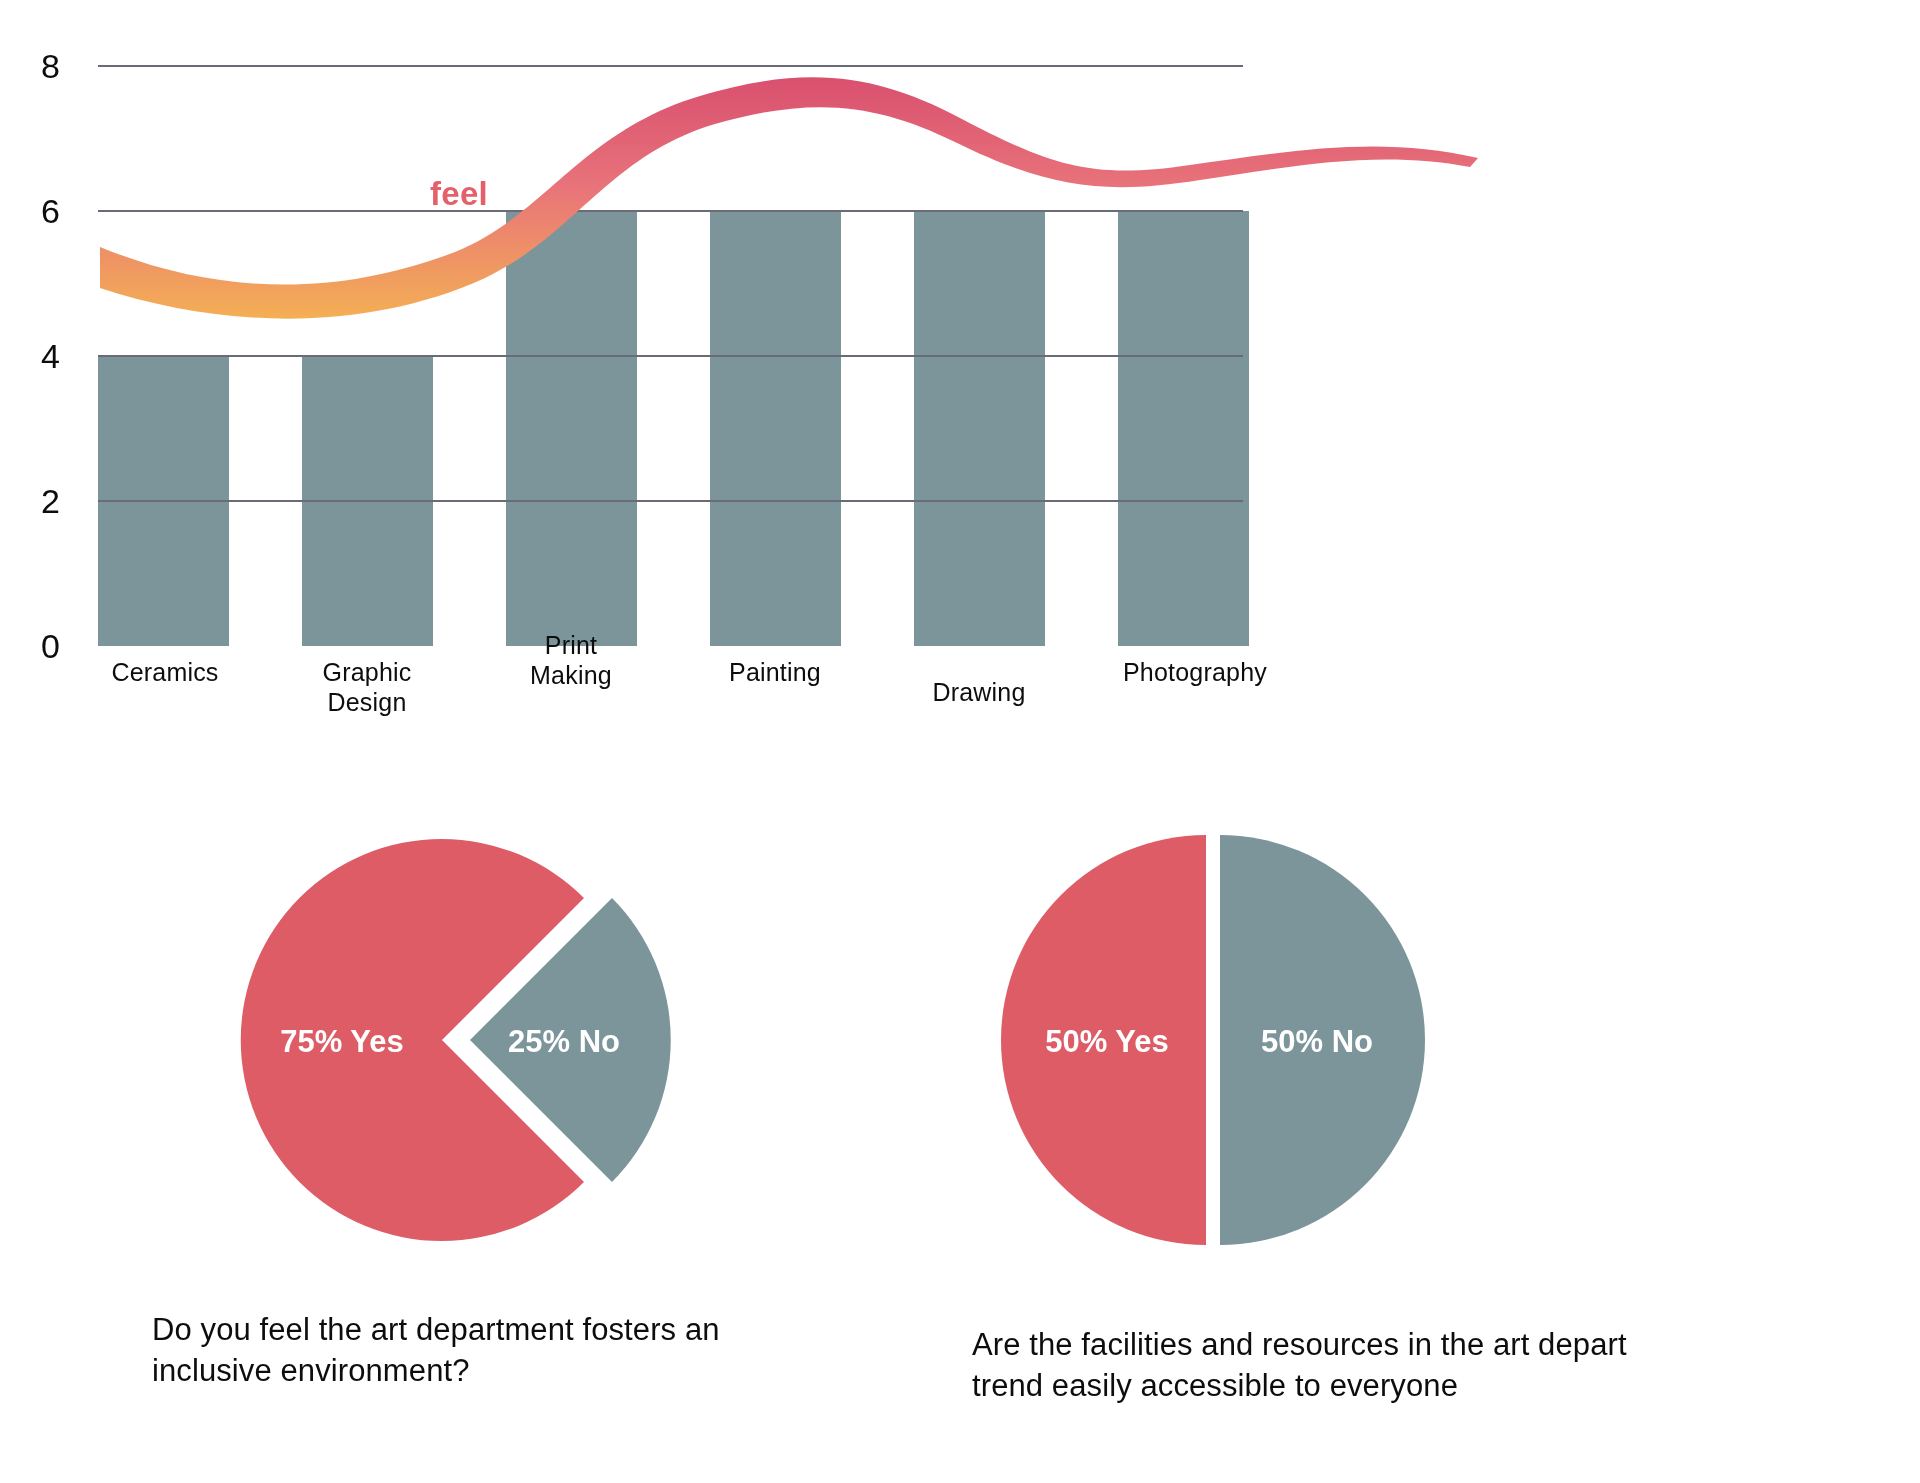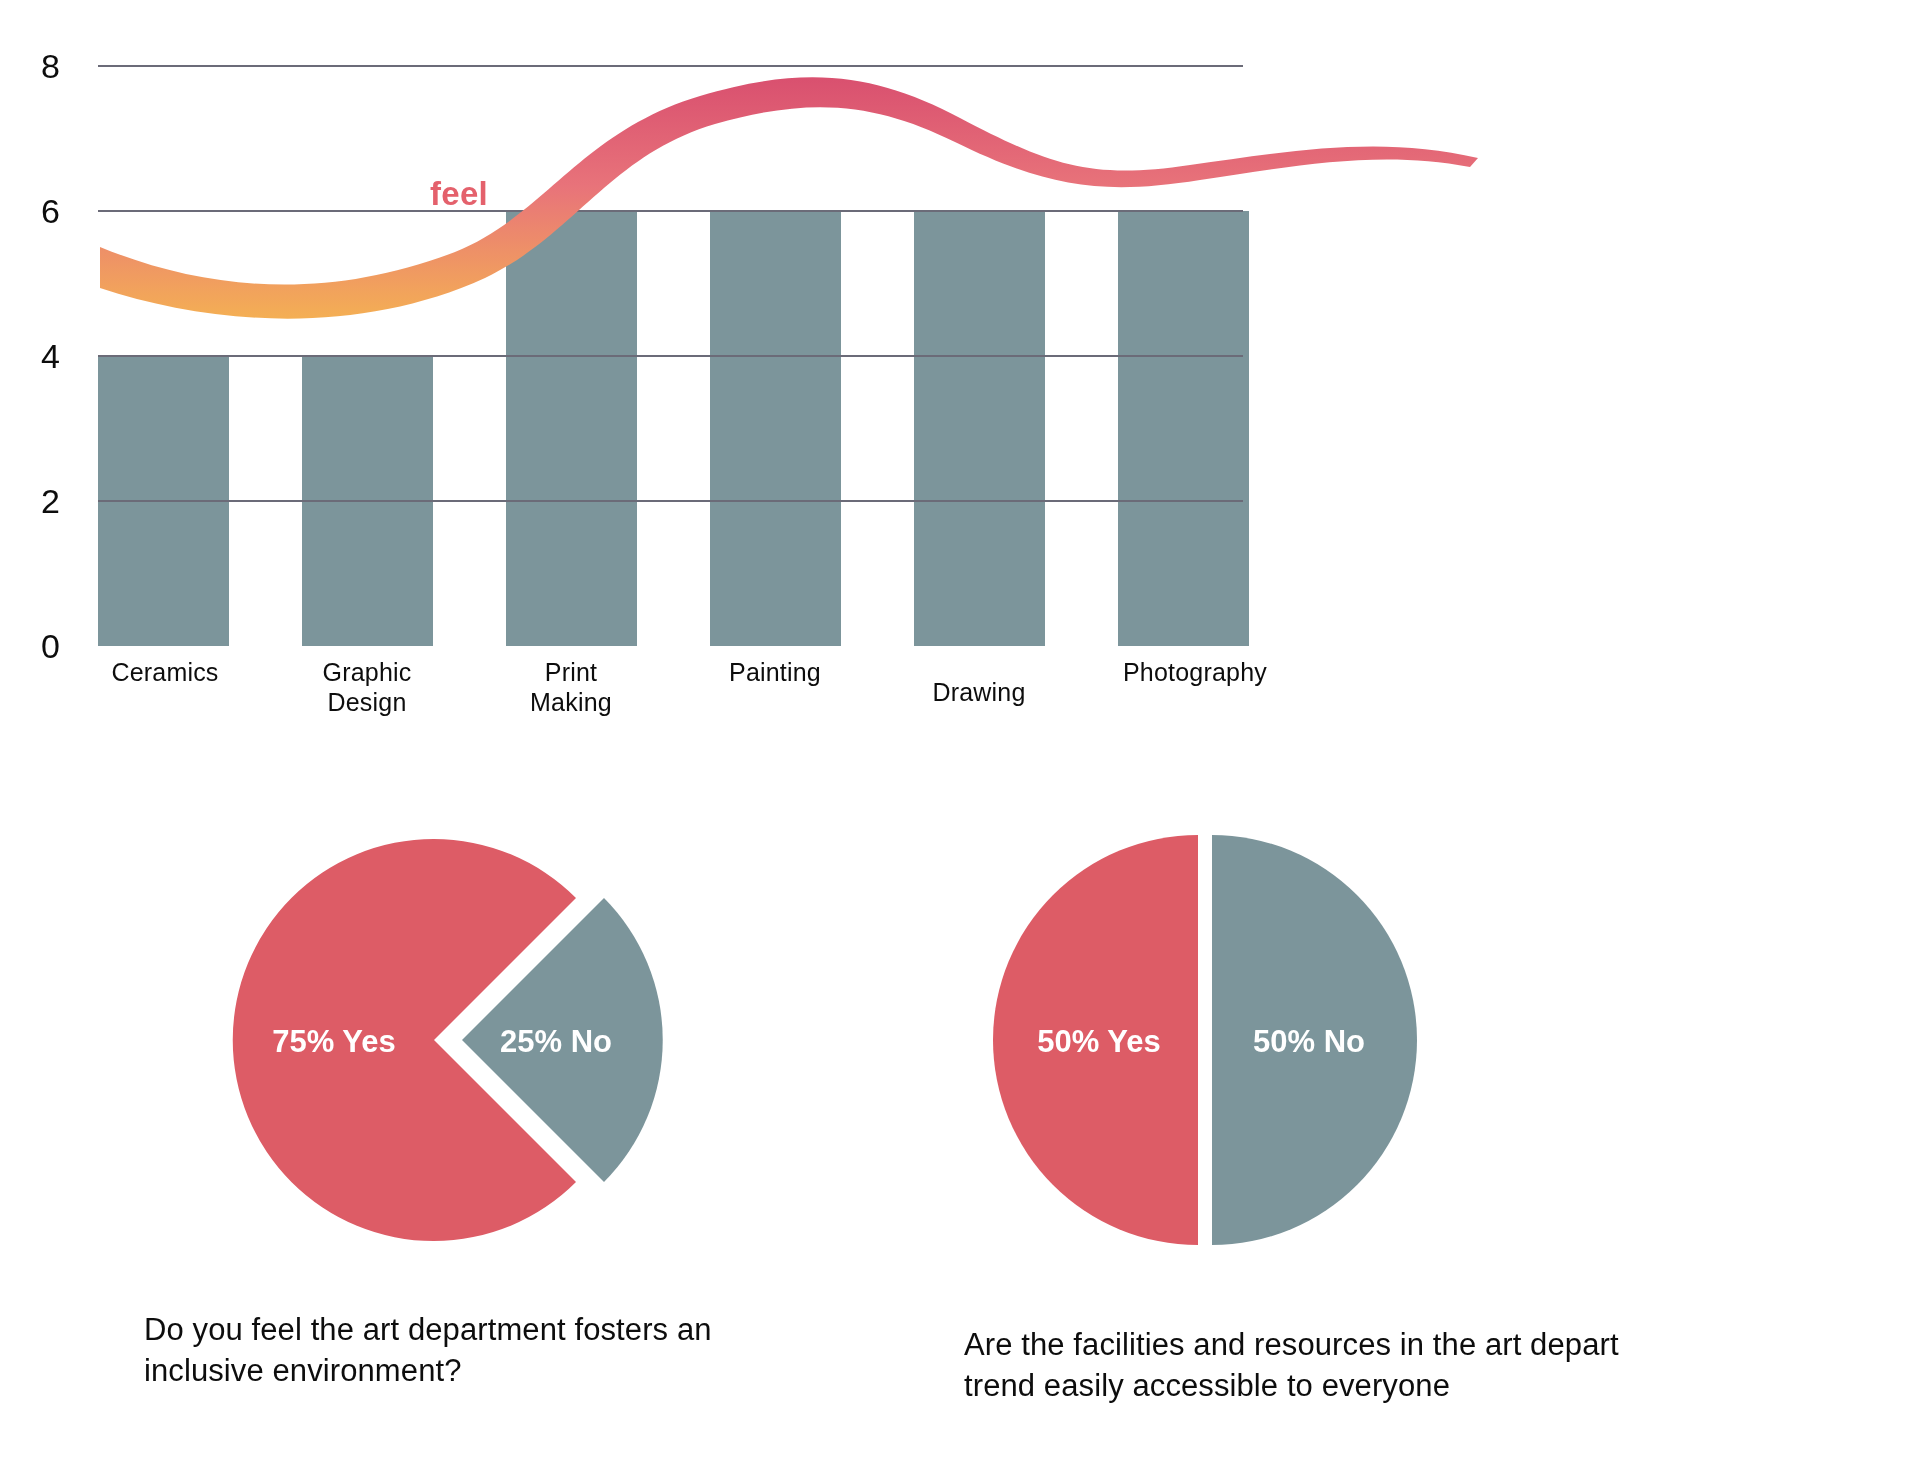--- a/index.html
+++ b/index.html
@@ -16,21 +16,21 @@
 
   .xlabel{position:absolute;font-size:25px;color:#0d0d0d;
           font-family:"Liberation Sans", sans-serif;
           text-align:center;line-height:1.18;letter-spacing:.2px;}
 
   .trendlabel{position:absolute;font-size:33px;font-weight:bold;
               color:#e4616c;font-family:"Liberation Sans", sans-serif;
               letter-spacing:.3px;}
 
   
-  #piesection{position:absolute;left:4px;top:790;width:1592px;height:693px;}
+  #piesection{position:absolute;left:12px;top:790;width:1592px;height:693px;}
   .pieblock{position:absolute;top:0;}
   .piecaption{position:absolute;font-size:31px;color:#0d0d0d;
               font-family:"Liberation Sans", sans-serif;
               line-height:1.32;letter-spacing:.1px;}
   .slicelabel{font-size:31px;font-weight:bold;fill:#ffffff;
               font-family:"Liberation Sans", sans-serif;}
 </style>
 </head>
 <body>
 
@@ -84,21 +84,21 @@
 
   <div class="trendlabel" style="left:430px;top:175px;">feel</div>
 
   <div class="xlabel" style="left:80px;top:658px;width:170px;">
     <div>Ceramics</div>
   </div>
   <div class="xlabel" style="left:282px;top:658px;width:170px;">
     <div>Graphic</div>
     <div>Design</div>
   </div>
-  <div class="xlabel" style="left:486px;top:658px;width:170px;">
+  <div class="xlabel" style="left:486px;top:631px;width:170px;">
     <div>Print</div>
     <div>Making</div>
   </div>
   <div class="xlabel" style="left:690px;top:658px;width:170px;">
     <div>Painting</div>
   </div>
   <div class="xlabel" style="left:894px;top:658px;width:170px;margin-top:20px;">
     <div>Drawing</div>
   </div>
   <div class="xlabel" style="left:1090px;top:658px;width:210px;">

